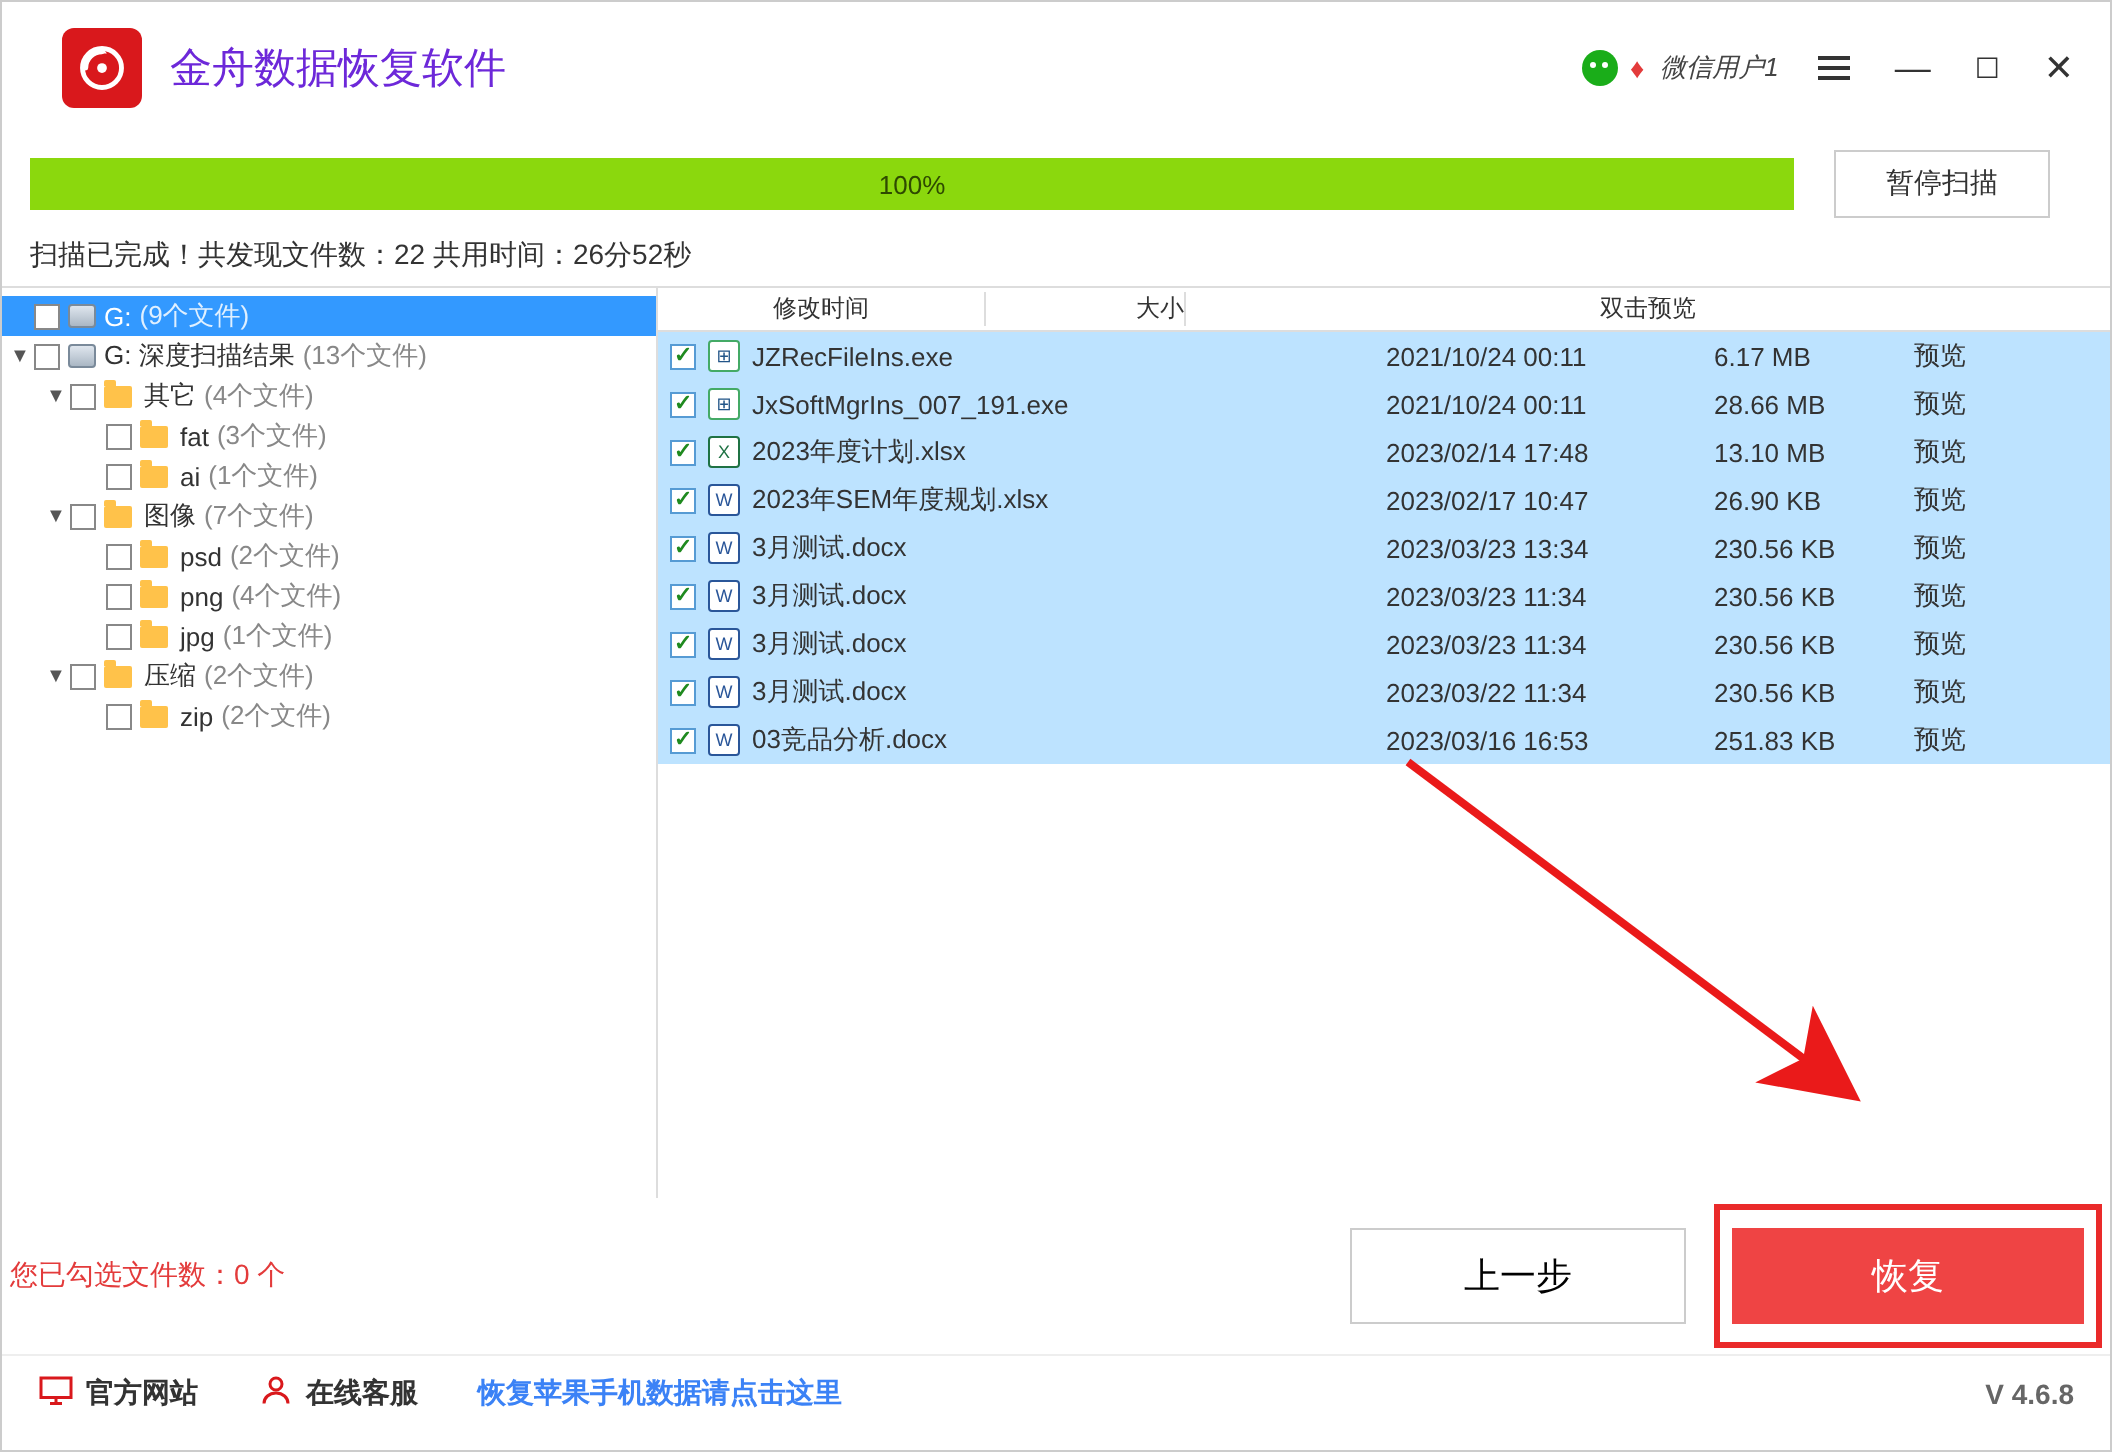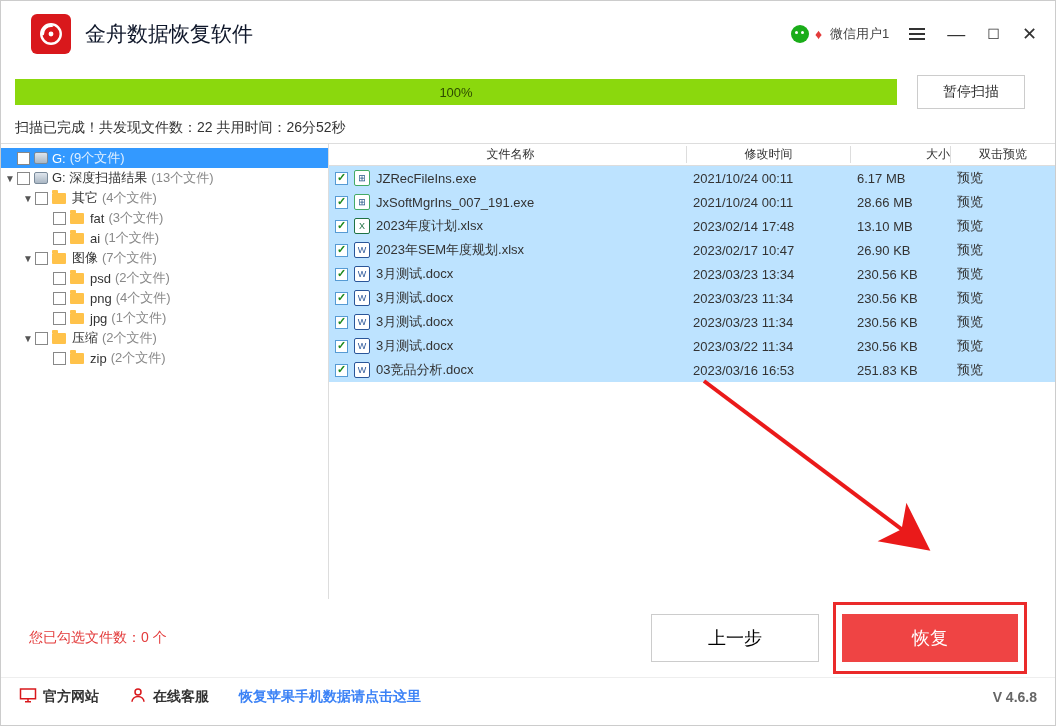--- a/index.html
+++ b/index.html
@@ -22,21 +22,21 @@
   .app-logo {
     width: 40px; height: 40px;
     background: #d9181c;
     border-radius: 6px;
     display: flex; align-items: center; justify-content: center;
     margin-right: 14px;
   }
   .app-logo svg { width: 26px; height: 26px; }
   .app-title {
     font-size: 21px;
-    color: #0f172a;
+    color: #6d28d9;
     flex: 1;
   }
   .user-area {
     display: flex; align-items: center;
     margin-right: 20px;
   }
   .wechat-icon {
     width: 18px; height: 18px;
     background: #1aad19;
     border-radius: 50%;
@@ -46,21 +46,21 @@
   .wechat-icon::before, .wechat-icon::after {
     content: ''; position: absolute; background: #fff; border-radius: 50%;
   }
   .wechat-icon::before { width: 3px; height: 3px; top: 6px; left: 4px; }
   .wechat-icon::after  { width: 3px; height: 3px; top: 6px; left: 10px; }
   .diamond-icon {
     color: #e33b3b;
     font-size: 14px;
     margin-right: 8px;
   }
-  .user-name { font-size: 13px; color: #444; }
+  .user-name { font-size: 13px; color: #444; font-style: italic; }
   .win-controls { display: flex; gap: 22px; align-items: center; }
   .win-btn { cursor: pointer; font-size: 18px; color: #333; line-height: 1; }
   .hamburger { display:flex; flex-direction:column; gap:3px; }
   .hamburger span { width:16px; height:2px; background:#333; }
 
   
   .progress-section {
     padding: 10px 30px 6px 14px;
   }
   .progress-row {
@@ -204,21 +204,21 @@
 
   
   .red-arrow {
     position:absolute;
     pointer-events:none;
   }
 
   
   .action-bar {
     display:flex; align-items:center;
-    padding: 14px 28px;
+    padding: 14px 4px;
     border-top: 0;
     height: 78px;
   }
   .selected-count { color:#e33b3b; font-size:14px; flex:1; }
   .nav-btn {
     width:168px; height:48px; border:1px solid #ccc; background:#fff;
     display:flex; align-items:center; justify-content:center;
     font-size:18px; cursor:pointer; margin-right: 14px;
   }
   .recover-wrap {
@@ -388,21 +388,20 @@
         <span class="indent"></span>
         <span class="expander"></span>
         <span class="checkbox"></span>
         <span class="folder-icon"></span>
         <span>zip</span>
         <span class="dim">(2个文件)</span>
       </div>
     </div>
   <div class="file-table">
     <div class="table-header">
-      <div class="th col-name">文件名称</div>
       <div class="th col-date">修改时间</div>
       <div class="th col-size">大小</div>
       <div class="th col-prev" style="border-right:none">双击预览</div>
     </div>
     <div class="table-body" id="table-body">
 
       <div class="row">
           <div class="cell cell-name">
             <span class="checkbox checked"></span>
             <span class="file-icon ico-exe">⊞</span>

